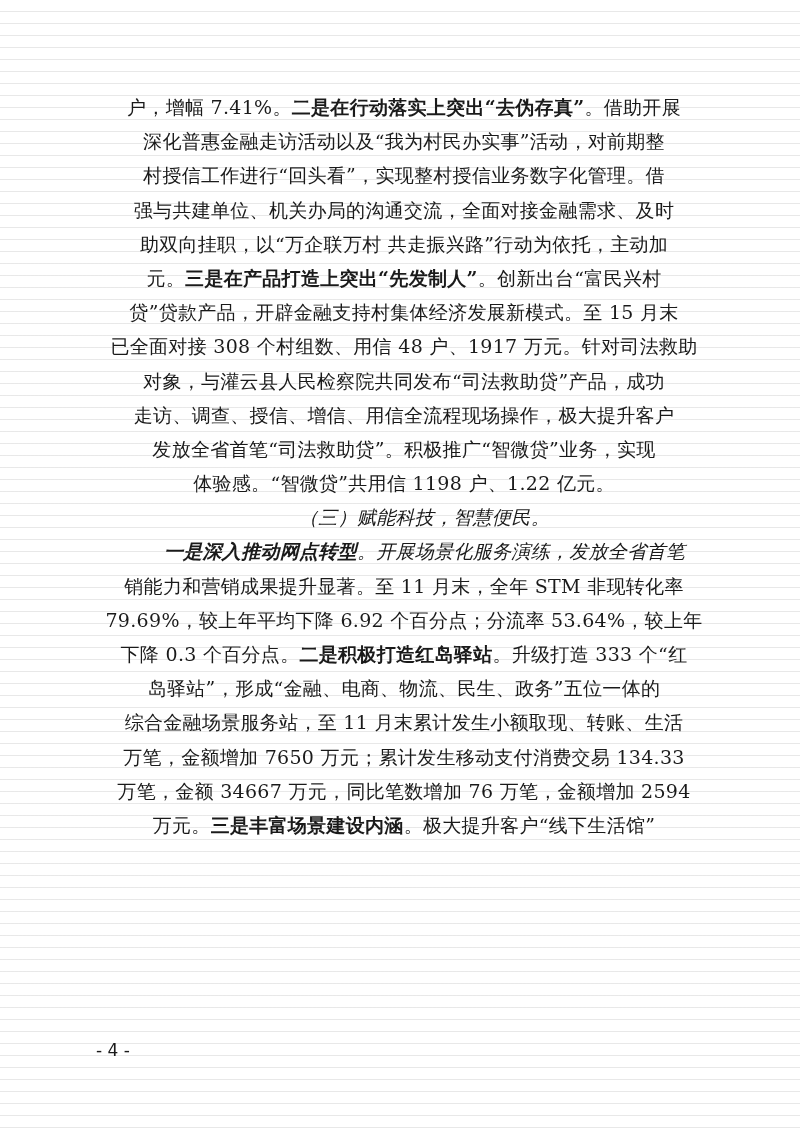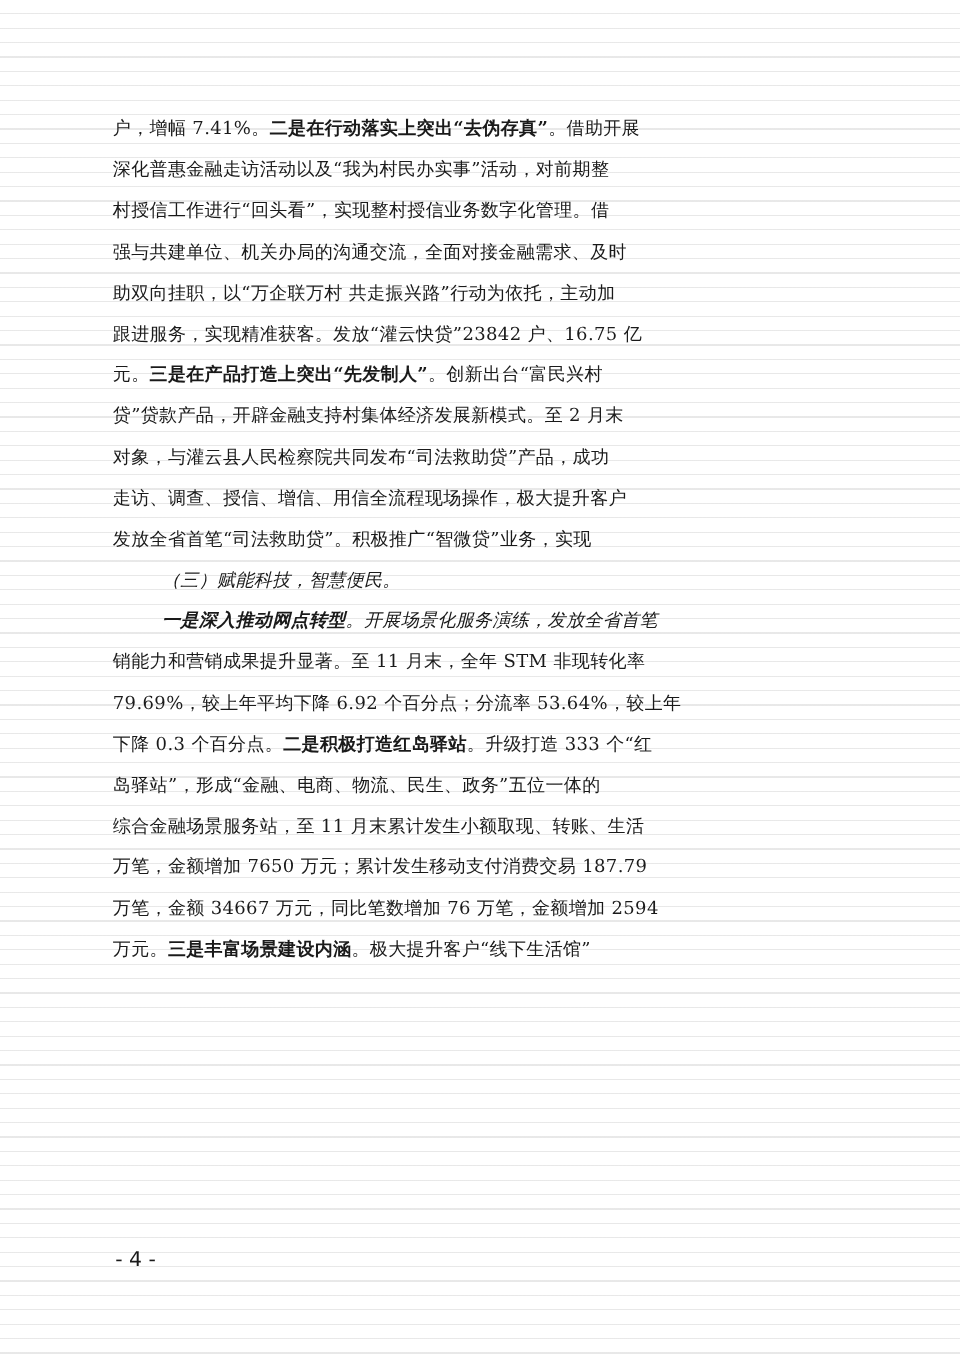--- a/index.html
+++ b/index.html
@@ -11,55 +11,56 @@
   }
   .bg-lines {
     position: absolute; inset: 0;
     background-image: repeating-linear-gradient(to bottom, transparent 0px, transparent 11px, rgba(190,190,190,0.35) 11px, rgba(190,190,190,0.35) 12px);
     pointer-events: none;
   }
   .page {
     position: absolute; left: 94px; top: 90px; width: 620px;
   }
   .line {
-    height: 34.2px; line-height: 34.2px; font-size: 15px;
-    white-space: nowrap; letter-spacing: 0.3px;
+    height: 34.2px; line-height: 34.2px; font-size: 19px;
+    white-space: nowrap; letter-spacing: 0.3px; text-align: center;
   }
   .indent { padding-left: 41px; font-style: italic; }
   .b { font-weight: bold; }
   .page-number {
     position: absolute; left: 96px; top: 1040px;
     font-family: "DejaVu Sans", "Liberation Sans", sans-serif;
     font-size: 17px; color: #1a1a1a;
   }
 </style>
 </head>
 <body>
 
 <div class="bg-lines"></div>
 
 <div class="page">
   <div class="line"><span>户，增幅 7.41%。</span><span class="b">二是在行动落实上突出“去伪存真”</span><span>。借助开展</span></div>
   <div class="line"><span>深化普惠金融走访活动以及“我为村民办实事”活动，对前期整</span></div>
   <div class="line"><span>村授信工作进行“回头看”，实现整村授信业务数字化管理。借</span></div>
   <div class="line"><span>强与共建单位、机关办局的沟通交流，全面对接金融需求、及时</span></div>
   <div class="line"><span>助双向挂职，以“万企联万村 共走振兴路”行动为依托，主动加</span></div>
-  <div class="line"><span>跟进服务，实现精准获客。发放“灌云快贷”23842 户、16.75 亿</span></div>
   <div class="line"><span>元。</span><span class="b">三是在产品打造上突出“先发制人”</span><span>。创新出台“富民兴村</span></div>
-  <div class="line"><span>贷”贷款产品，开辟金融支持村集体经济发展新模式。至 2 月末</span></div>
+  <div class="line"><span>贷”贷款产品，开辟金融支持村集体经济发展新模式。至 15 月末</span></div>
+  <div class="line"><span>已全面对接 308 个村组数、用信 48 户、1917 万元。针对司法救助</span></div>
   <div class="line"><span>对象，与灌云县人民检察院共同发布“司法救助贷”产品，成功</span></div>
   <div class="line"><span>走访、调查、授信、增信、用信全流程现场操作，极大提升客户</span></div>
   <div class="line"><span>发放全省首笔“司法救助贷”。积极推广“智微贷”业务，实现</span></div>
+  <div class="line"><span>体验感。“智微贷”共用信 1198 户、1.22 亿元。</span></div>
 
   <div class="line indent">（三）赋能科技，智慧便民。</div>
 
   <div class="line indent"><span class="b">一是深入推动网点转型</span><span>。开展场景化服务演练，发放全省首笔</span></div>
   <div class="line"><span>销能力和营销成果提升显著。至 11 月末，全年 STM 非现转化率</span></div>
   <div class="line"><span>79.69%，较上年平均下降 6.92 个百分点；分流率 53.64%，较上年</span></div>
   <div class="line"><span>下降 0.3 个百分点。</span><span class="b">二是积极打造红岛驿站</span><span>。升级打造 333 个“红</span></div>
   <div class="line"><span>岛驿站”，形成“金融、电商、物流、民生、政务”五位一体的</span></div>
   <div class="line"><span>综合金融场景服务站，至 11 月末累计发生小额取现、转账、生活</span></div>
-  <div class="line"><span>万笔，金额增加 7650 万元；累计发生移动支付消费交易 187.79</span></div>
+  <div class="line"><span>万笔，金额增加 7650 万元；累计发生移动支付消费交易 134.33</span></div>
   <div class="line"><span>万笔，金额 34667 万元，同比笔数增加 76 万笔，金额增加 2594</span></div>
   <div class="line"><span>万元。</span><span class="b">三是丰富场景建设内涵</span><span>。极大提升客户“线下生活馆”</span></div>
 </div>
 
 <div class="page-number">- 4 -</div>
 
 </body></html>

